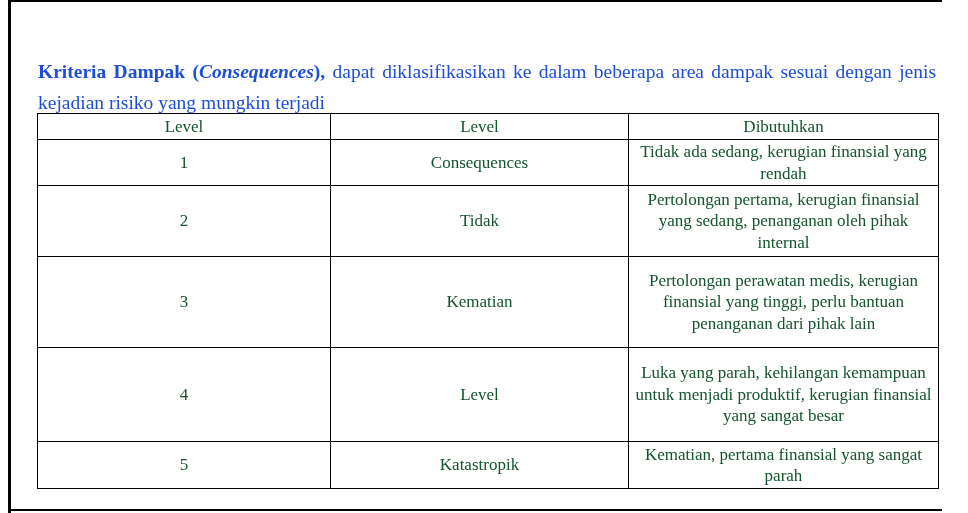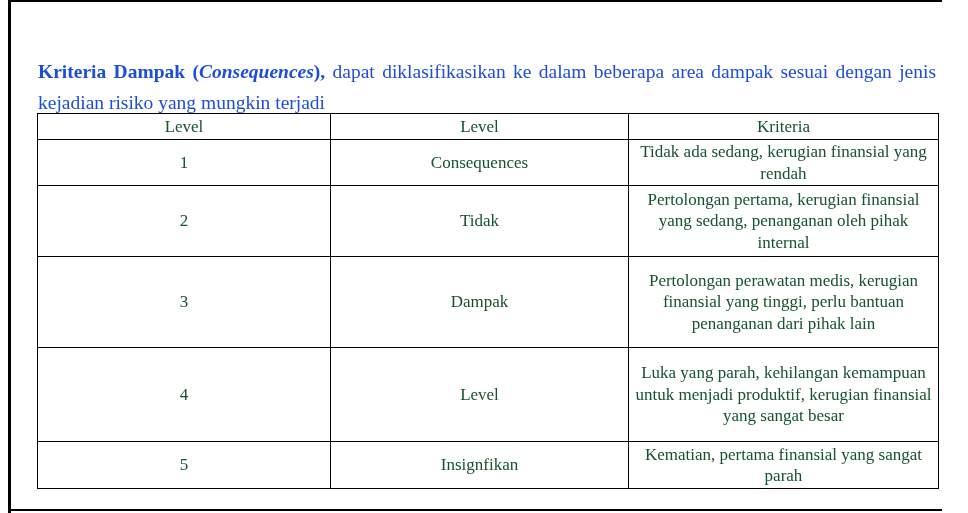--- a/index.html
+++ b/index.html
@@ -87,41 +87,41 @@
 <table class="doc-table">
   <colgroup>
     <col class="c-level">
     <col class="c-dampak">
     <col class="c-desk">
   </colgroup>
   <tbody>
     <tr class="hdr">
       <th>Level</th>
       <th>Level</th>
-      <th>Kriteria</th>
+      <th>Dibutuhkan</th>
     </tr>
     <tr class="r0">
       <td>1</td>
       <td>Consequences</td>
       <td>Tidak ada sedang, kerugian finansial yang rendah</td>
     </tr>
     <tr class="r1">
       <td>2</td>
       <td>Tidak</td>
       <td>Pertolongan pertama, kerugian finansial yang sedang, penanganan oleh pihak internal</td>
     </tr>
     <tr class="r2">
       <td>3</td>
-      <td>Dampak</td>
+      <td>Kematian</td>
       <td>Pertolongan perawatan medis, kerugian finansial yang tinggi, perlu bantuan penanganan dari pihak lain</td>
     </tr>
     <tr class="r3">
       <td>4</td>
       <td>Level</td>
       <td>Luka yang parah, kehilangan kemampuan untuk menjadi produktif, kerugian finansial yang sangat besar</td>
     </tr>
     <tr class="r4">
       <td>5</td>
-      <td>Insignfikan</td>
+      <td>Katastropik</td>
       <td>Kematian, pertama finansial yang sangat parah</td>
     </tr>
   </tbody>
 </table>
 
 </body></html>

